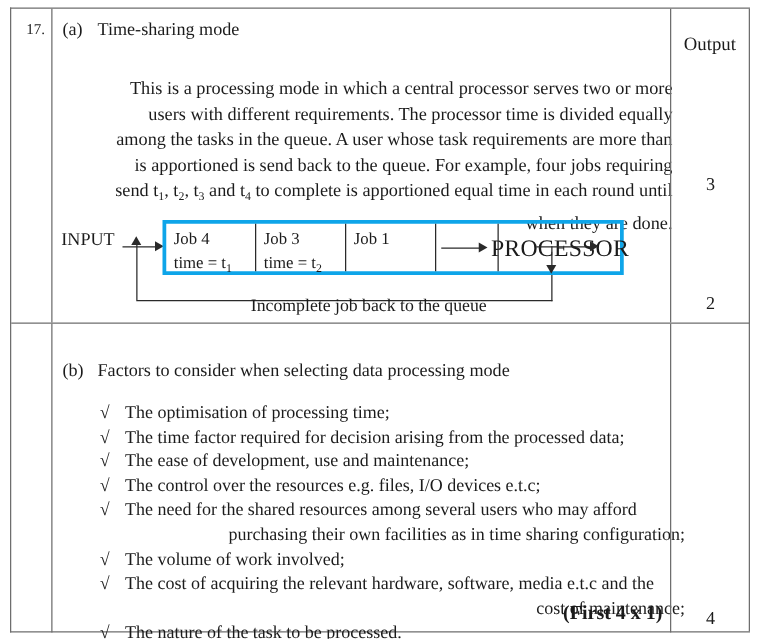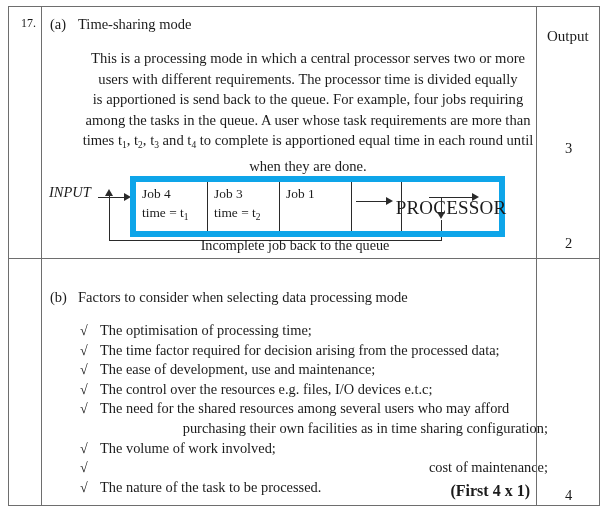--- a/index.html
+++ b/index.html
@@ -93,61 +93,60 @@
     font-weight: normal;
     white-space: nowrap;
   }
   .pa { top: 9px; }
   .pb { top: 30px; }
 
   
   .para {
     position: absolute;
     left: 36px;
-    top: 41px;
+    top: 54px;
     width: 460px;
     font-size: 14.6px;
     line-height: 20.5px;
-    text-align: center;
+    text-align: right;
   }
   .para .ln { display: block; white-space: nowrap; }
   sub {
     font-size: 9.5px;
     vertical-align: -0.35em;
   }
 
   
   .diagram {
     position: absolute;
     left: 0;
     top: 155px;
     right: 0;
     height: 95px;
   }
   .input-label {
     position: absolute;
     left: 7px;
     top: 22px;
     font-size: 14.5px;
-    font-style: italic;
   }
   .output-label {
     position: absolute;
     left: 10px;
     top: 21px;
     font-size: 15px;
   }
 
   .boxrow {
     position: absolute;
     left: 88px;
     top: 14px;
-    height: 61px;
+    height: 44px;
     display: flex;
-    border: 6px solid #0ea5e9;
+    border: 3px solid #0ea5e9;
     box-sizing: border-box;
   }
   .jobcell {
     border-right: 1px solid #2a2a2a;
     padding: 2px 5px 0 6px;
     box-sizing: border-box;
     font-size: 13.4px;
     line-height: 19px;
     white-space: nowrap;
   }
@@ -245,23 +244,23 @@
     </div>
 
     <div class="col-body">
 
       <span class="part part-letter pa">(a)</span>
       <span class="part part-head pa">Time-sharing mode</span>
 
       <div class="para">
         <span class="ln">This is a processing mode in which a central processor serves two or more</span>
         <span class="ln">users with different requirements.  The processor time is divided equally</span>
+        <span class="ln">among the tasks in the queue.  A user whose task requirements are more than</span>
         <span class="ln">is apportioned is send back to the queue.  For example, four jobs requiring</span>
-        <span class="ln">among the tasks in the queue.  A user whose task requirements are more than</span>
-        <span class="ln"><span>times t</span><sub>1</sub><span>, t</span><sub>2</sub><span>, t</span><sub>3</sub><span> and t</span><sub>4</sub><span> to complete is apportioned equal time in each round until</span></span>
+        <span class="ln"><span>send t</span><sub>1</sub><span>, t</span><sub>2</sub><span>, t</span><sub>3</sub><span> and t</span><sub>4</sub><span> to complete is apportioned equal time in each round until</span></span>
         <span class="ln">when they are done.</span>
       </div>
 
       <div class="diagram">
 
         <span class="input-label">INPUT</span>
 
         <div class="ln-h" style="left:56px; top:35px; width:30px;"></div>
         <div class="arrow-r" style="left:82px; top:31px;"></div>
 
@@ -336,20 +335,21 @@
           <span class="tick">√</span>
           <span>The need for the shared resources among several users who may afford</span>
           <span class="cont">purchasing their own facilities as in time sharing configuration;</span>
         </div>
         <div class="li">
           <span class="tick">√</span>
           <span>The volume of work involved;</span>
         </div>
         <div class="li">
           <span class="tick">√</span>
+          <span>The cost of acquiring the relevant hardware, software, media e.t.c and the</span>
           <span class="cont">cost of maintenance;</span>
         </div>
         <div class="li">
           <span class="tick">√</span>
           <span>The nature of the task to be processed.</span>
         </div>
       </div>
 
       <span class="firstnote">(First 4 x 1)</span>
     </div>

